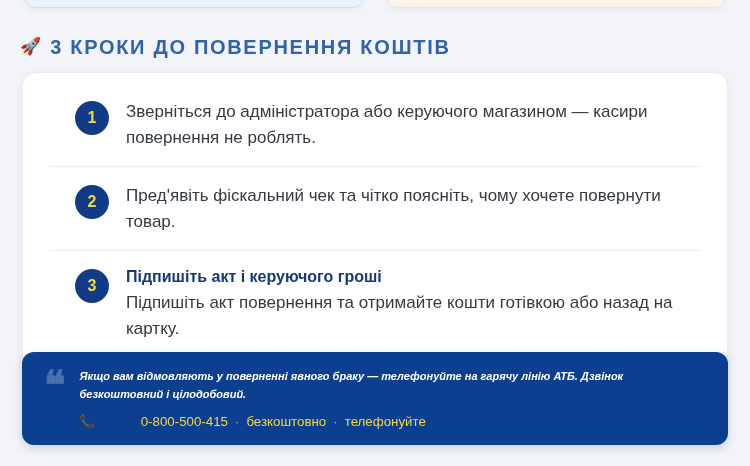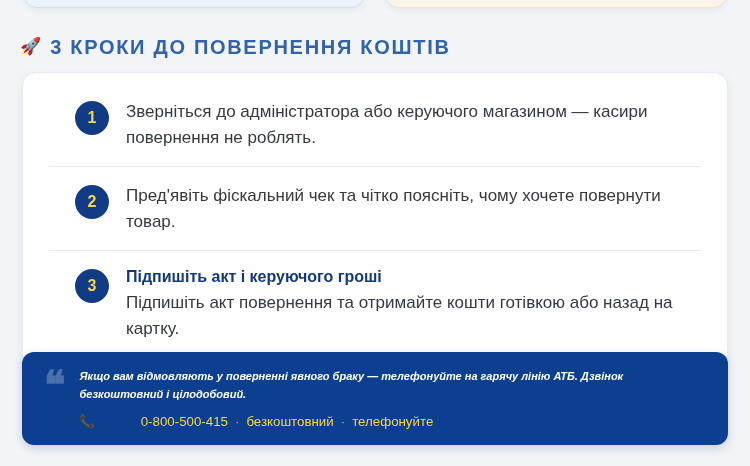--- a/index.html
+++ b/index.html
@@ -206,18 +206,18 @@
 </div>
 
 <div class="callout">
   <span class="quote-icon">❝</span>
   <div class="callout-body">
     <p class="callout-text">Якщо вам відмовляють у поверненні явного браку — телефонуйте на гарячу лінію АТБ. Дзвінок безкоштовний і цілодобовий.</p>
     <div class="callout-meta">
       <span class="phone-icon">📞</span>
       <a class="phone-number" href="#">0-800-500-415</a>
       <span class="meta-sep">·</span>
-      <span class="meta-item">безкоштовний</span>
+      <span class="meta-item">безкоштовно</span>
       <span class="meta-sep">·</span>
       <span class="meta-item">телефонуйте</span>
     </div>
   </div>
 </div>
 
 </body></html>

